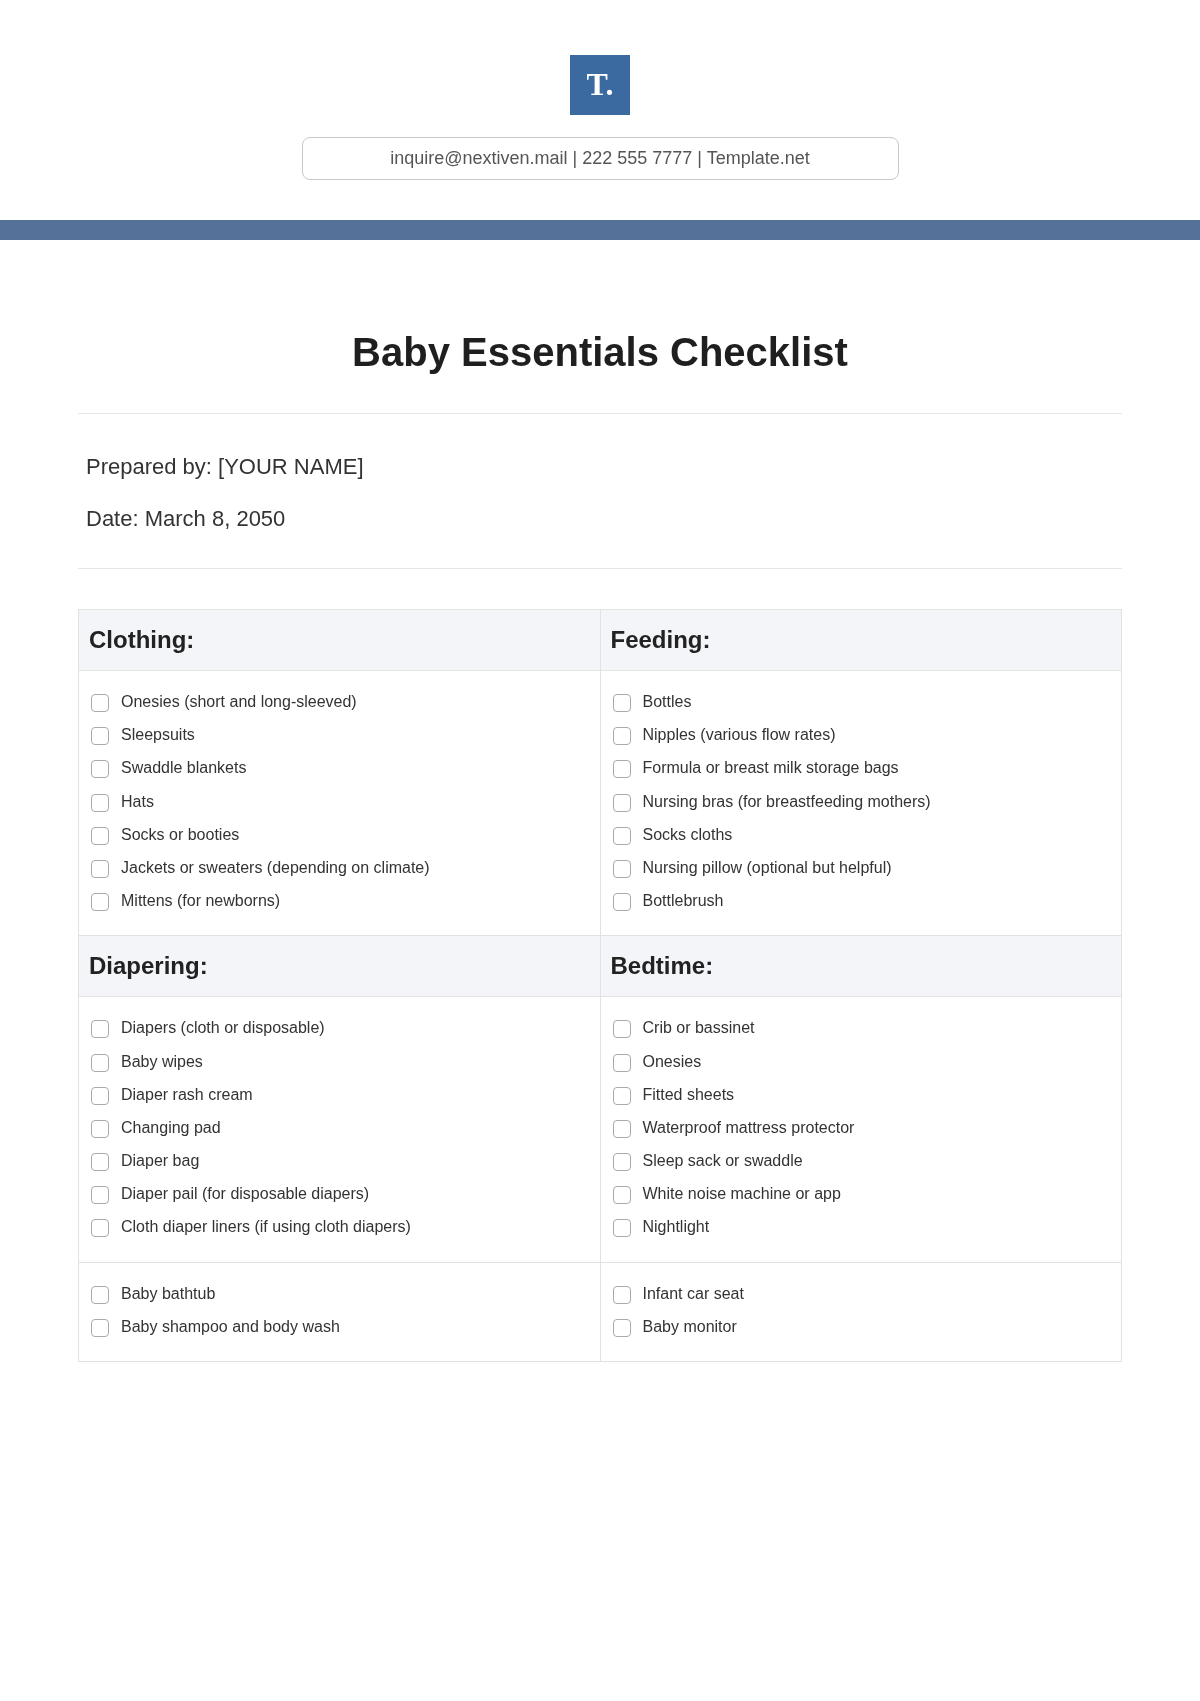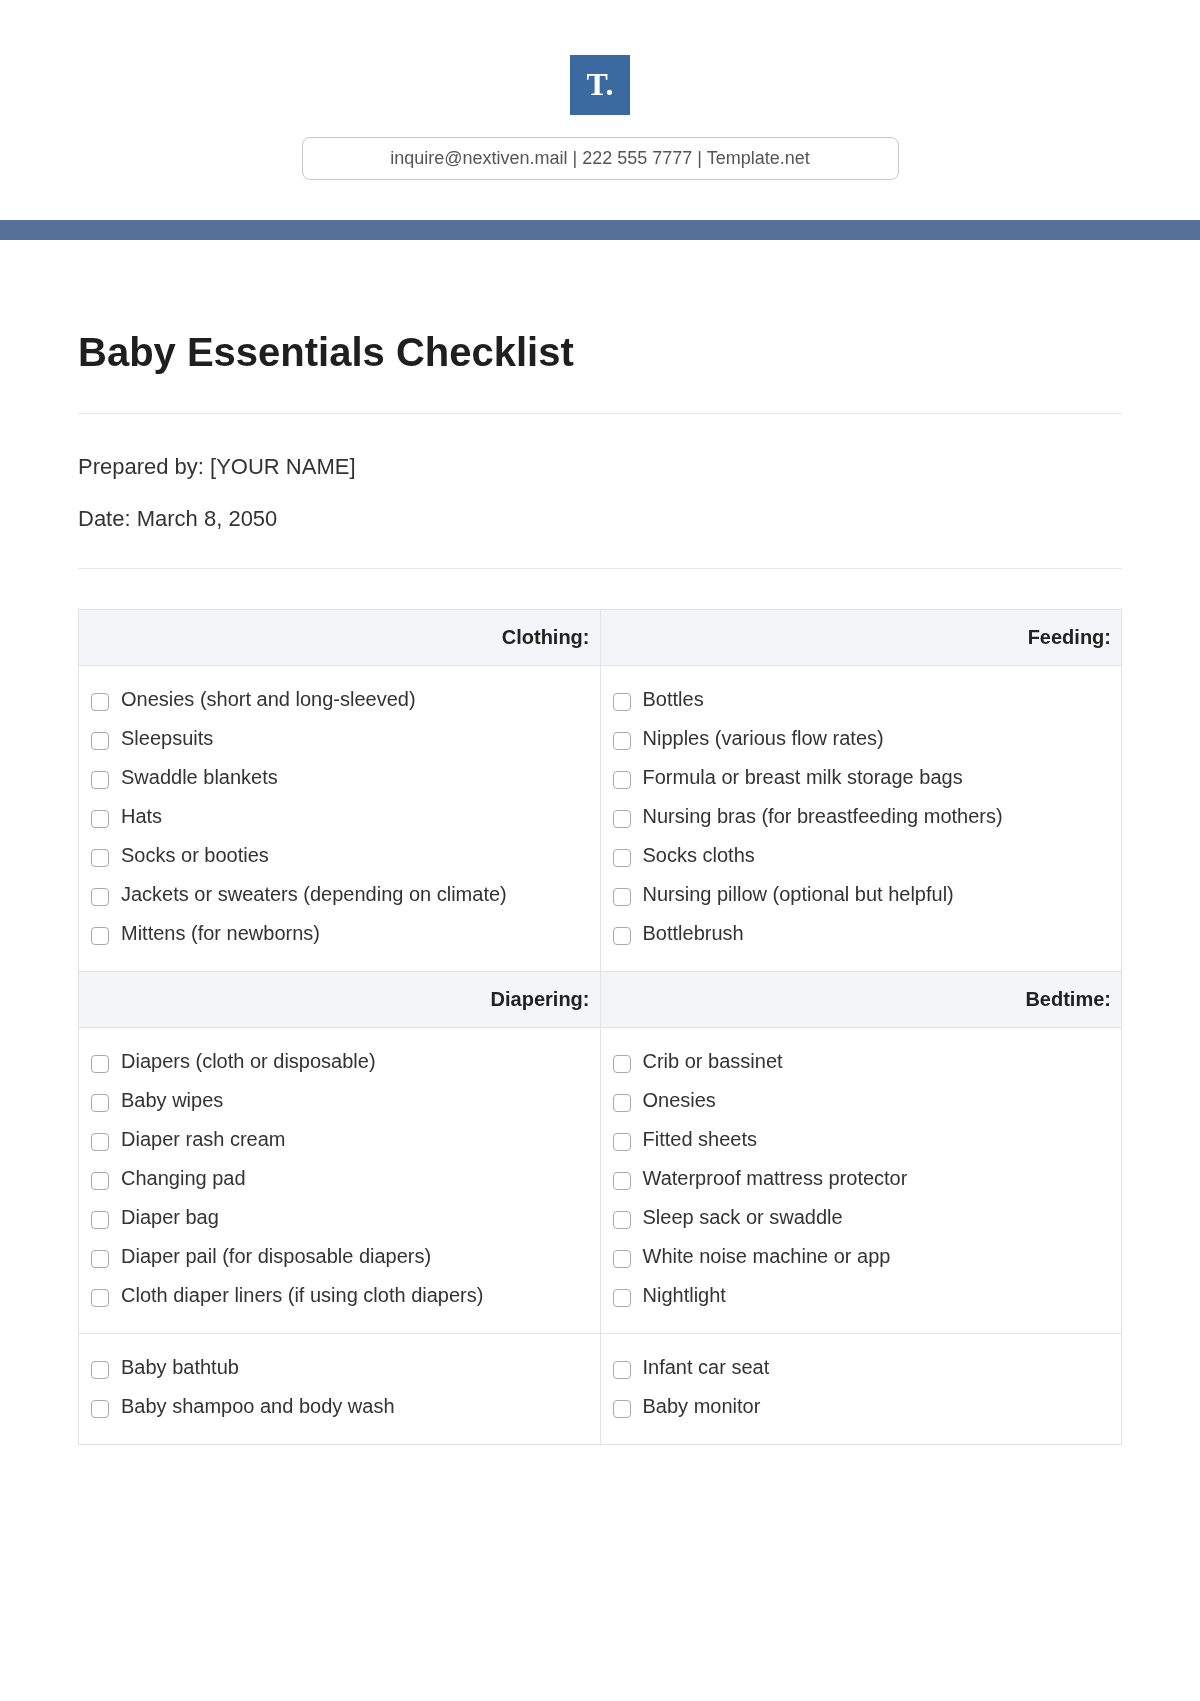--- a/index.html
+++ b/index.html
@@ -38,67 +38,68 @@
   .blue-strip {
     width: 100%;
     height: 20px;
     background: #557199;
     margin-top: 40px;
   }
   .content {
     padding: 0 78px 40px 78px;
   }
   h1.title {
+    text-align: center;
     font-size: 40px;
     font-weight: 700;
     color: #1f1f1f;
     margin-top: 90px;
     margin-bottom: 38px;
   }
   .hr {
     border: none;
     border-top: 1px solid #e6e6e6;
     margin: 0;
   }
   .meta-block {
     padding: 40px 0 10px 0;
   }
   .meta-line {
     font-size: 22px;
     color: #333;
     margin-bottom: 26px;
   }
-  .meta-line .label { font-weight: 400; }
+  .meta-line .label { font-weight: 400; margin-left: 8px; }
   .meta-line .value { font-weight: 400; }
   .checklist-table {
     width: 100%;
     border-collapse: collapse;
     margin-top: 40px;
     table-layout: fixed;
   }
   .checklist-table td, .checklist-table th {
     border: 1px solid #e2e2e2;
     vertical-align: top;
   }
   .section-header {
     background: #f3f5f9;
-    font-size: 20px;
+    font-size: 24px;
     font-weight: 700;
     color: #222;
     padding: 16px 10px;
-    text-align: right;
+    text-align: left;
   }
   .items-cell {
     padding: 14px 12px 18px 12px;
   }
   .item-row {
     display: flex;
-    align-items: center;
+    align-items: flex-start;
     padding: 5px 0;
-    font-size: 20px;
+    font-size: 16px;
     line-height: 1.45;
     color: #333;
   }
   .checkbox {
     flex: 0 0 18px;
     width: 18px;
     height: 18px;
     border: 1.5px solid #aaa;
     border-radius: 4px;
     background: #fff;

